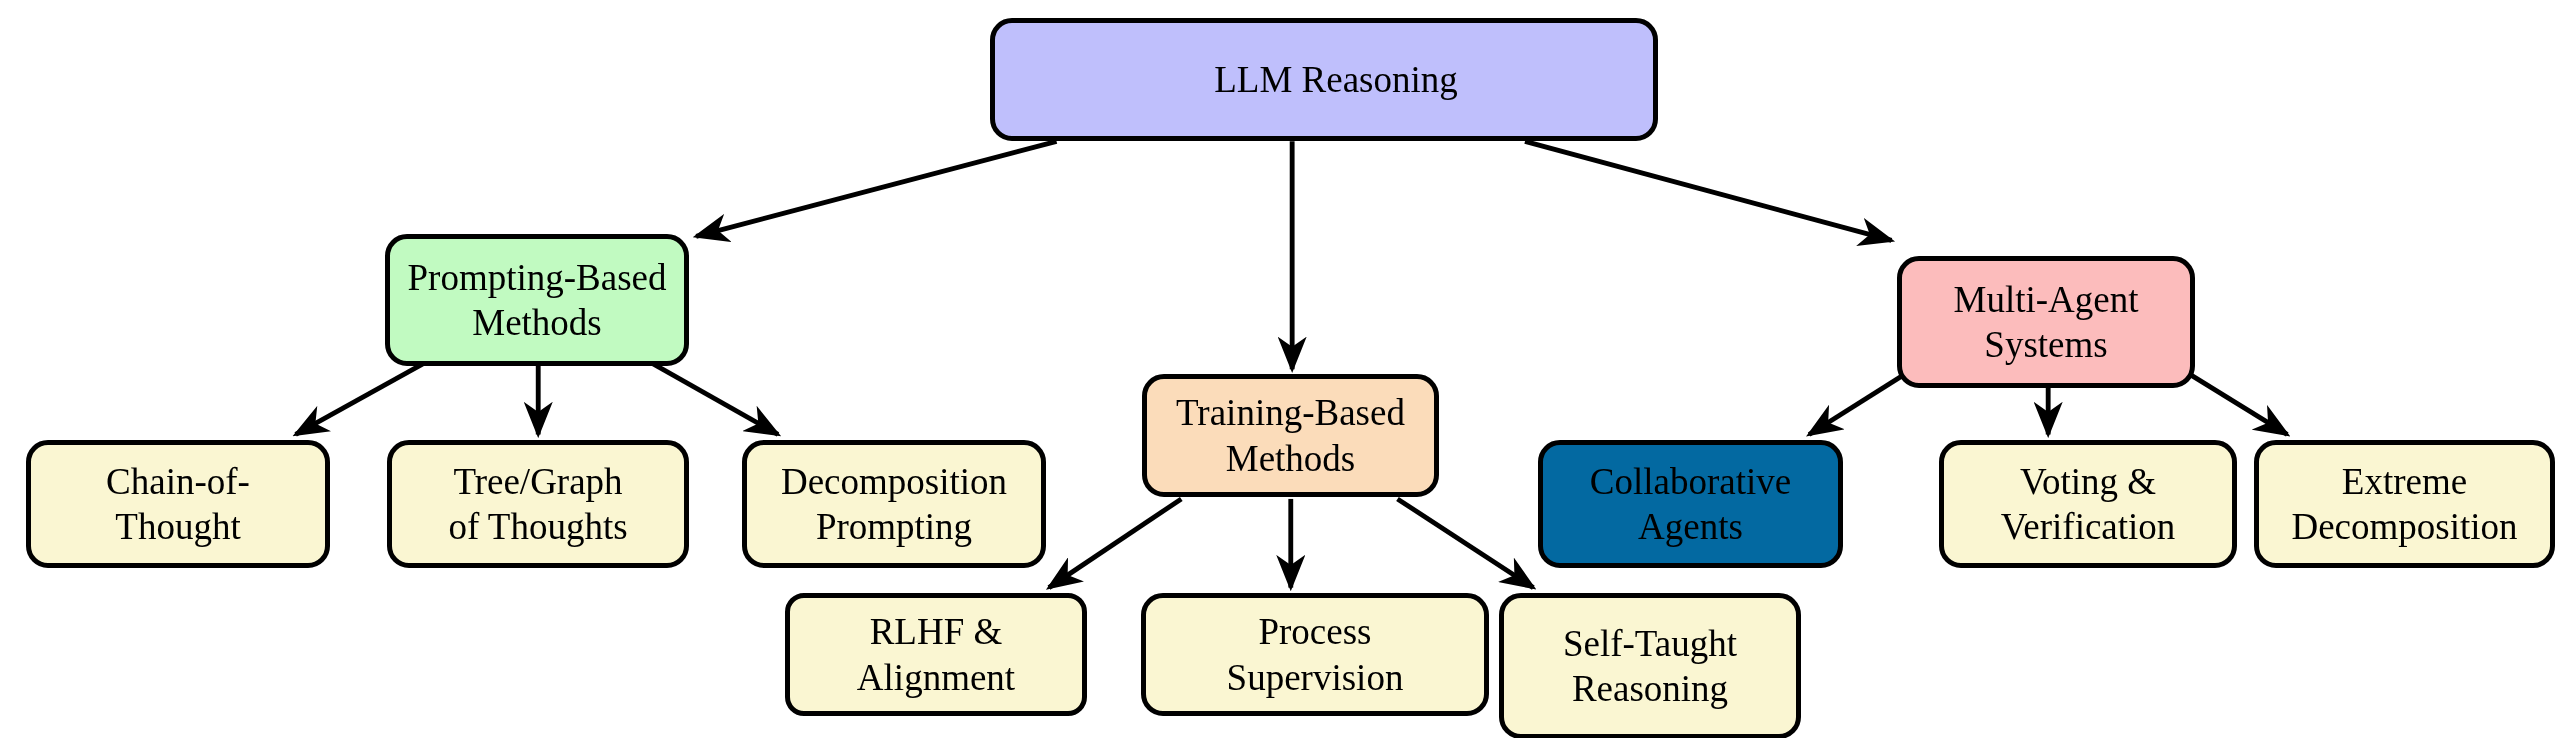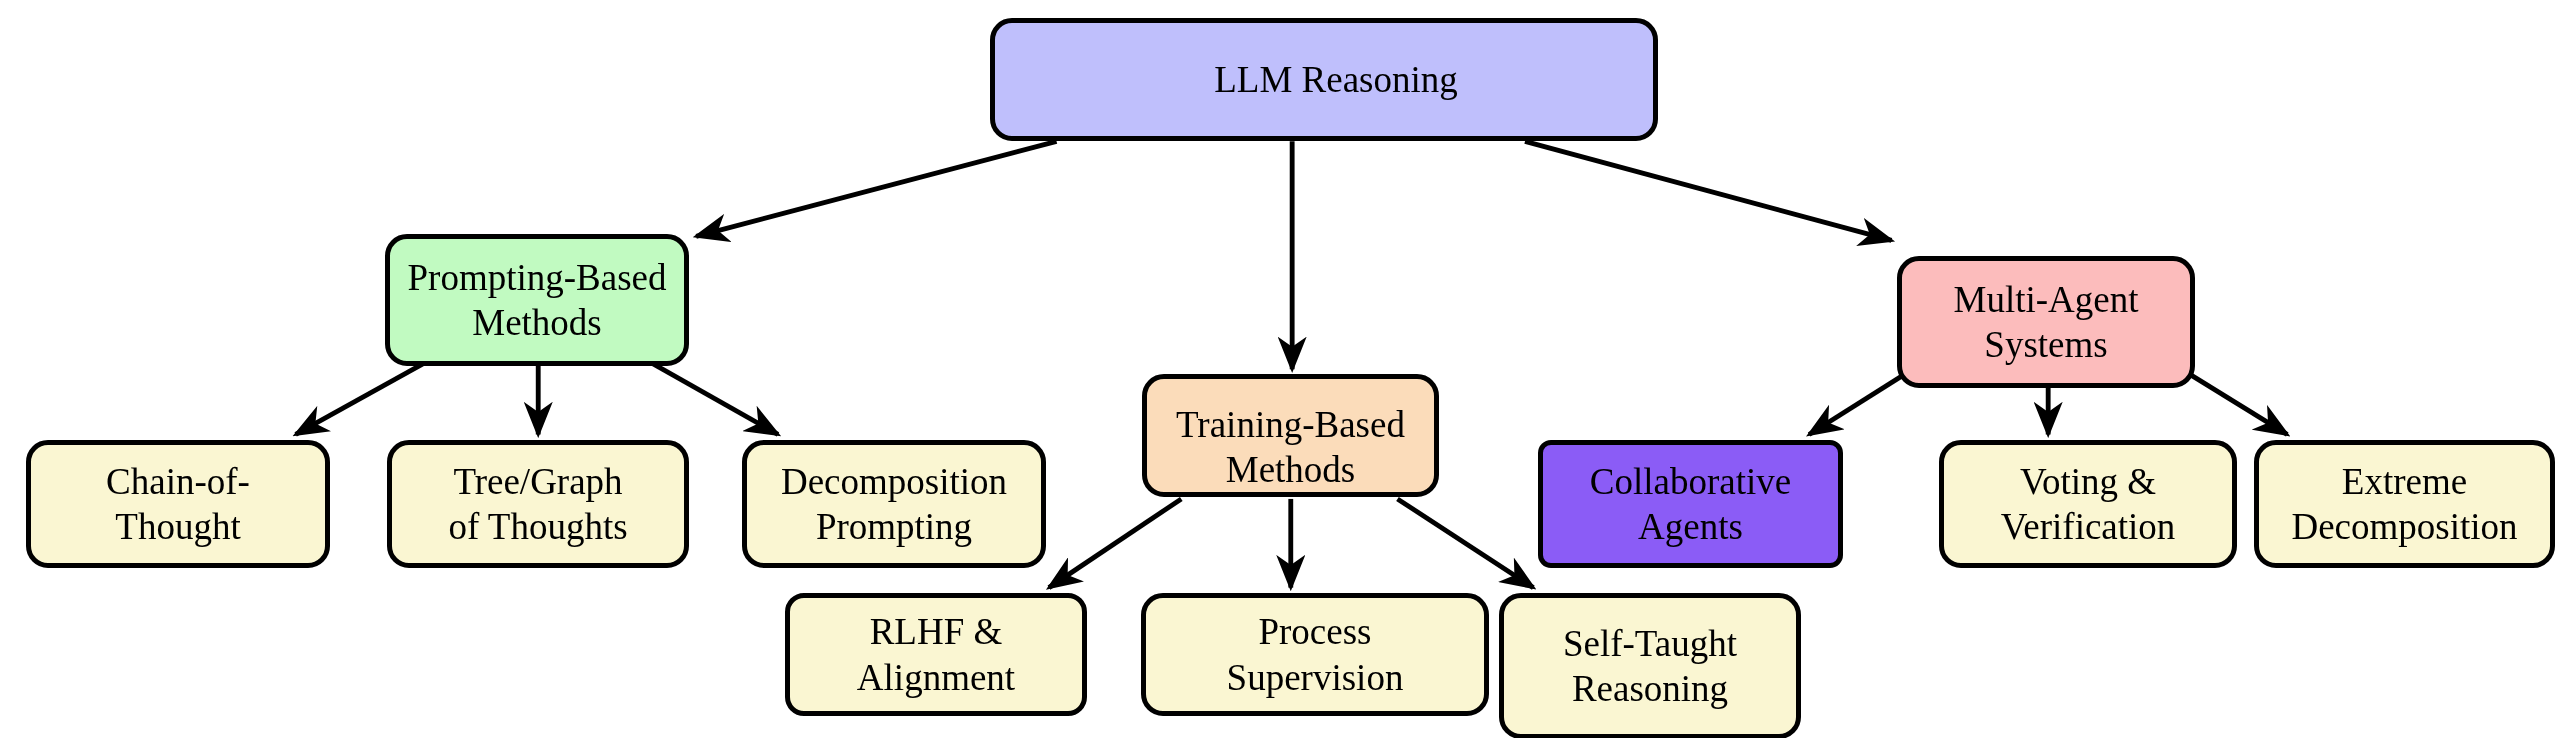--- a/index.html
+++ b/index.html
@@ -35,21 +35,21 @@
     justify-content: center;
     text-align: center;
     color: #000000;
     font-size: 37px;
     line-height: 1.22;
     background: #ffffff;
   }
   
   .n-root       { left: 990px; top: 18px;  width: 668px; height: 123px; padding-left: 24px; }
   .n-prompting  { left: 385px;  top: 234px; width: 304px; height: 132px; }
-  .n-training   { left: 1142px; top: 374px; width: 297px; height: 123px; justify-content: flex-end; }
+  .n-training   { left: 1142px; top: 374px; width: 297px; height: 123px; }
   .n-multiagent { left: 1897px; top: 218px; width: 298px; height: 132px; margin-top: 38px; }
   .n-cot        { left: 26px;   top: 440px; width: 304px; height: 128px; }
   .n-tree       { left: 387px;  top: 440px; width: 302px; height: 128px; }
   .n-decomp     { left: 742px; top: 440px; width: 304px; height: 128px; }
   .n-rlhf       { left: 785px; top: 593px; width: 302px; height: 123px; border-radius: 19px; }
   .n-process    { left: 1141px; top: 593px; width: 348px; height: 123px; }
   .n-selftaught { left: 1499px; top: 593px; width: 302px; height: 146px; }
   .n-collab     { left: 1538px; top: 440px; width: 305px; height: 128px; }
   .n-voting     { left: 1899px; top: 440px; width: 298px; height: 128px; margin-left: 40px; }
   .n-extreme    { left: 2254px; top: 440px; width: 301px; height: 128px; }
@@ -121,21 +121,21 @@
   <div class="node n-process" style="background-color: rgb(250, 246, 210);">
     <span>Process</span>
     <span>Supervision</span>
   </div>
 
   <div class="node n-selftaught" style="background-color: rgb(250, 246, 210);">
     <span>Self-Taught</span>
     <span>Reasoning</span>
   </div>
 
-  <div class="node n-collab" style="background-color: #8b5cf6; border-radius: 13px;">
+  <div class="node n-collab" style="background-color: #0369a1;">
     <span>Collaborative</span>
     <span>Agents</span>
   </div>
 
   <div class="node n-voting" style="background-color: rgb(250, 246, 210);">
     <span>Voting &amp;</span>
     <span>Verification</span>
   </div>
 
   <div class="node n-extreme" style="background-color: rgb(250, 246, 210);">

